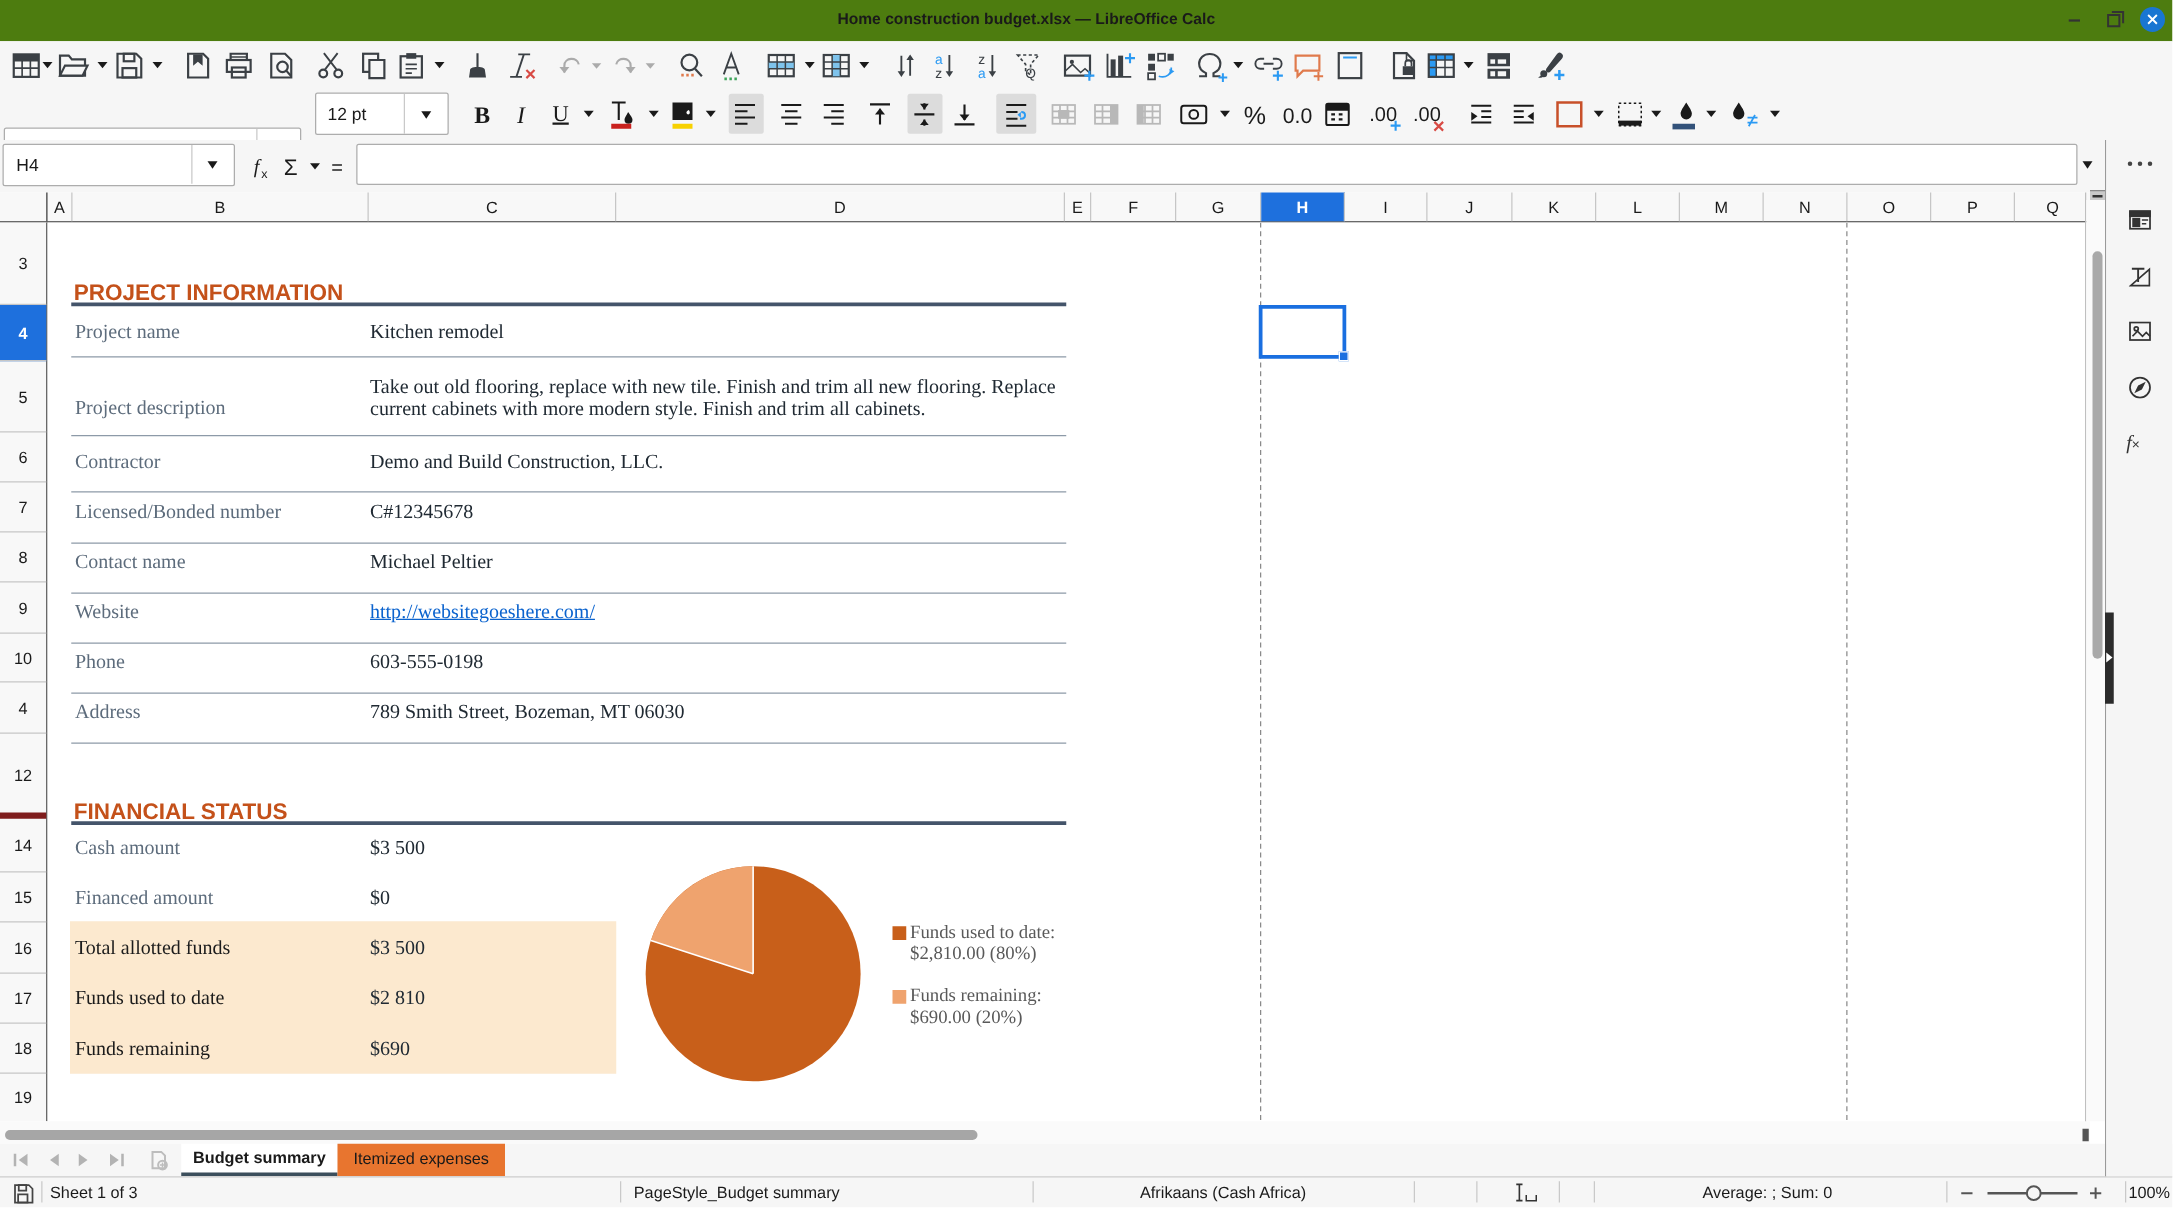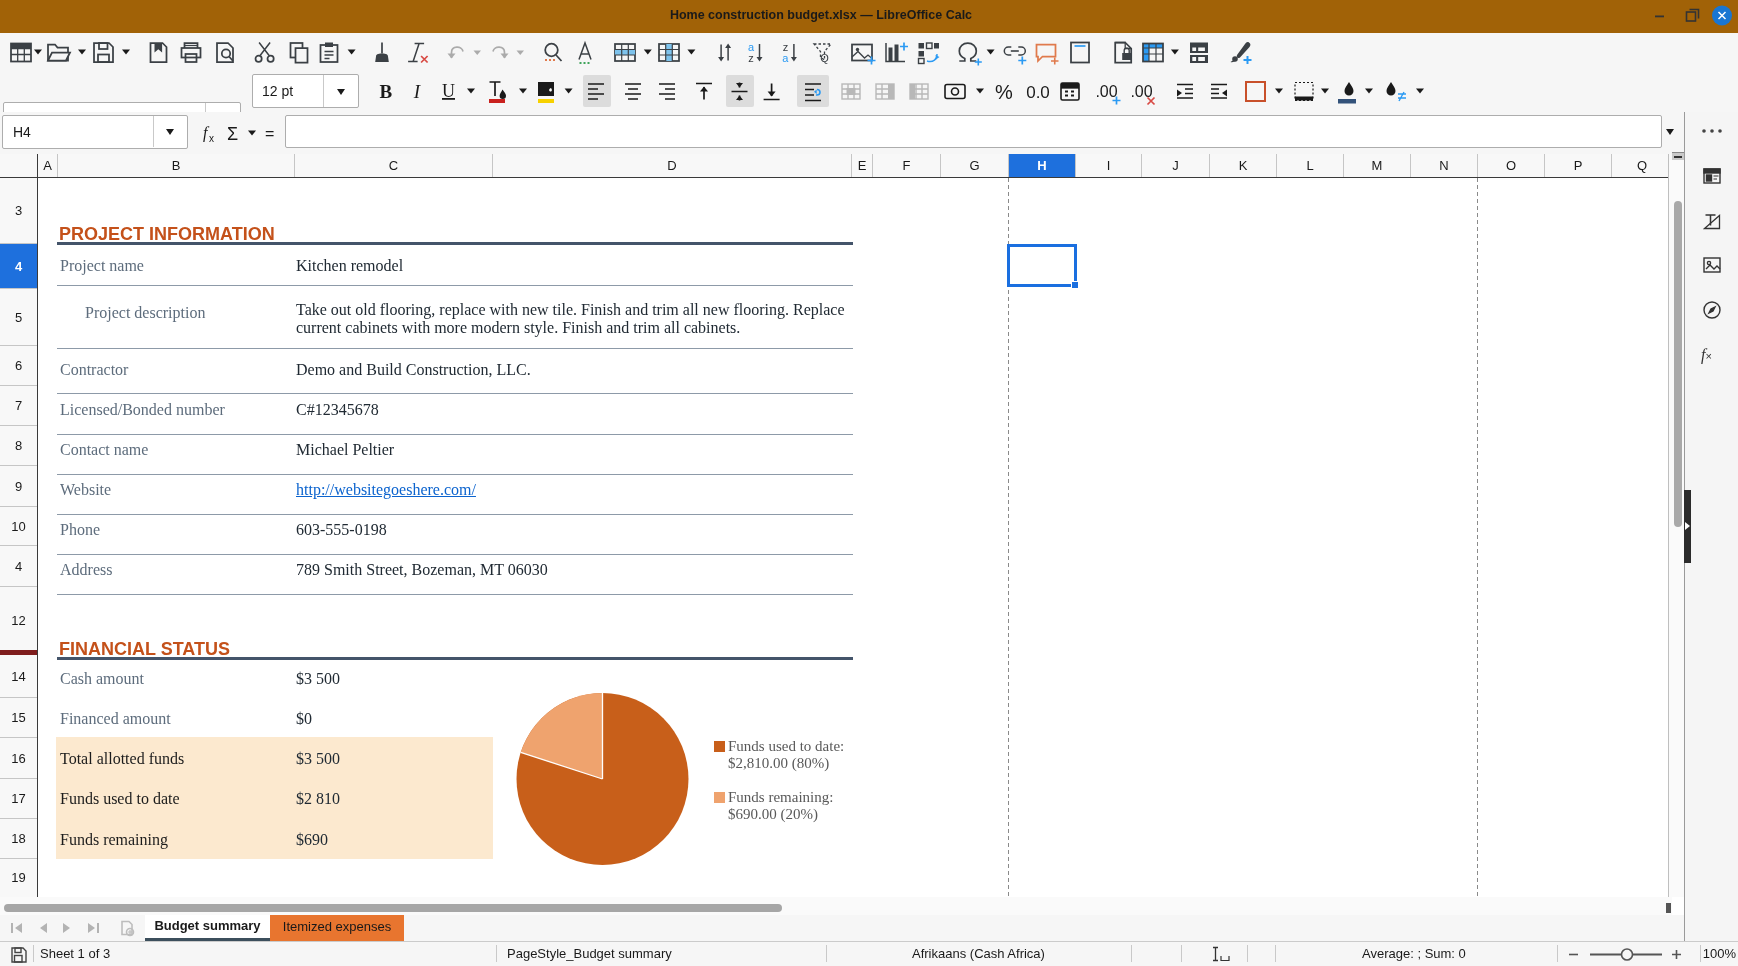--- a/index.html
+++ b/index.html
@@ -1,20 +1,20 @@
 <!DOCTYPE html>
 <html><head>
 <meta charset="utf-8">
 <style>
   * { margin:0; padding:0; box-sizing:border-box; }
   html,body { width:1738px; height:966px; overflow:hidden; }
   body { font-family:"Liberation Sans", sans-serif; position:relative; background:#fff; }
   .abs { position:absolute; }
   
-  #titlebar { left:0; top:0; width:1738px; height:33px; background:#a16207; }
+  #titlebar { left:0; top:0; width:1738px; height:33px; background:#4d7c0f; }
   #title-text { text-align:center; top:8px; font-size:12.5px; font-weight:700; color:#1a1a1a; }
   
   #tb1 { left:0; top:33px; width:1738px; height:39px; background:#F6F6F6; }
   #tb2 { left:0; top:72px; width:1738px; height:40px; background:#F6F6F6; }
   #fbar { left:0; top:112px; width:1738px; height:42px; background:#F6F6F6; }
   .combo { position:absolute; background:#fff; border:1px solid #ADADAD; border-radius:2px; }
   .carrow { position:absolute; width:0; height:0; border-left:4.5px solid transparent; border-right:4.5px solid transparent; border-top:6px solid #1a1a1a; }
   
   #colhead { left:0; top:154px; width:1672px; height:24px; background:#F8F8F8; border-bottom:1px solid #3a3a3a; }
   .ch { position:absolute; top:0; height:23px; line-height:23px; text-align:center; font-size:13px; color:#1a1a1a; border-right:1px solid #C6C6C6; }
@@ -457,21 +457,21 @@
   <svg class="abs" style="left:0;top:0;" width="1634" height="719">
     <line x1="970.5" y1="0" x2="970.5" y2="719" stroke="#8a8a8a" stroke-width="1" stroke-dasharray="4,3"></line>
     <line x1="1439.5" y1="0" x2="1439.5" y2="719" stroke="#8a8a8a" stroke-width="1" stroke-dasharray="4,3"></line>
   </svg>
 
   <div class="sechead" style="top:46px;">PROJECT INFORMATION</div>
   <div class="thick" style="top:64px;"></div>
   <div class="lbl" style="top:79px;">Project name</div>
   <div class="val" style="top:79px;">Kitchen remodel</div>
   <div class="hline" style="top:107px;"></div>
-  <div class="lbl" style="top:126px;margin-left:25px;">Project description</div>
+  <div class="lbl" style="top:140px;">Project description</div>
   <div class="val" style="top:123px;width:562px;line-height:17.6px;">Take out old flooring, replace with new tile. Finish and trim all new flooring. Replace current cabinets with more modern style. Finish and trim all cabinets.</div>
   <div class="hline" style="top:170px;"></div>
   <div class="lbl" style="top:183px;">Contractor</div>
   <div class="val" style="top:183px;">Demo and Build Construction, LLC.</div>
   <div class="hline" style="top:215px;"></div>
   <div class="lbl" style="top:223px;text-align:right;">Licensed/Bonded number</div>
   <div class="val" style="top:223px;">C#12345678</div>
   <div class="hline" style="top:256px;"></div>
   <div class="lbl" style="top:263px;">Contact name</div>
   <div class="val" style="top:263px;">Michael Peltier</div>

